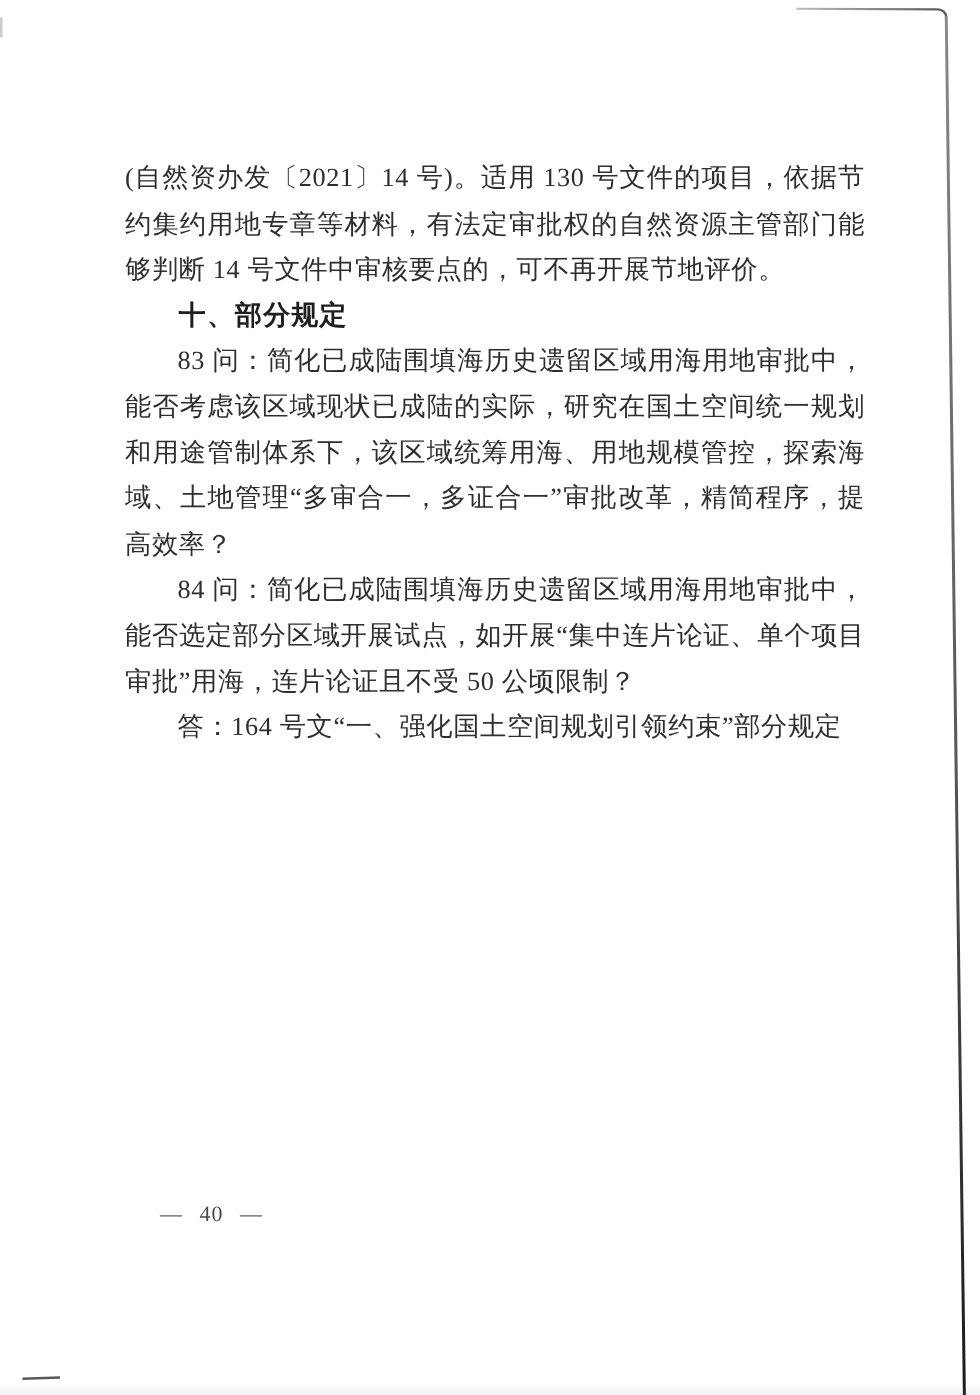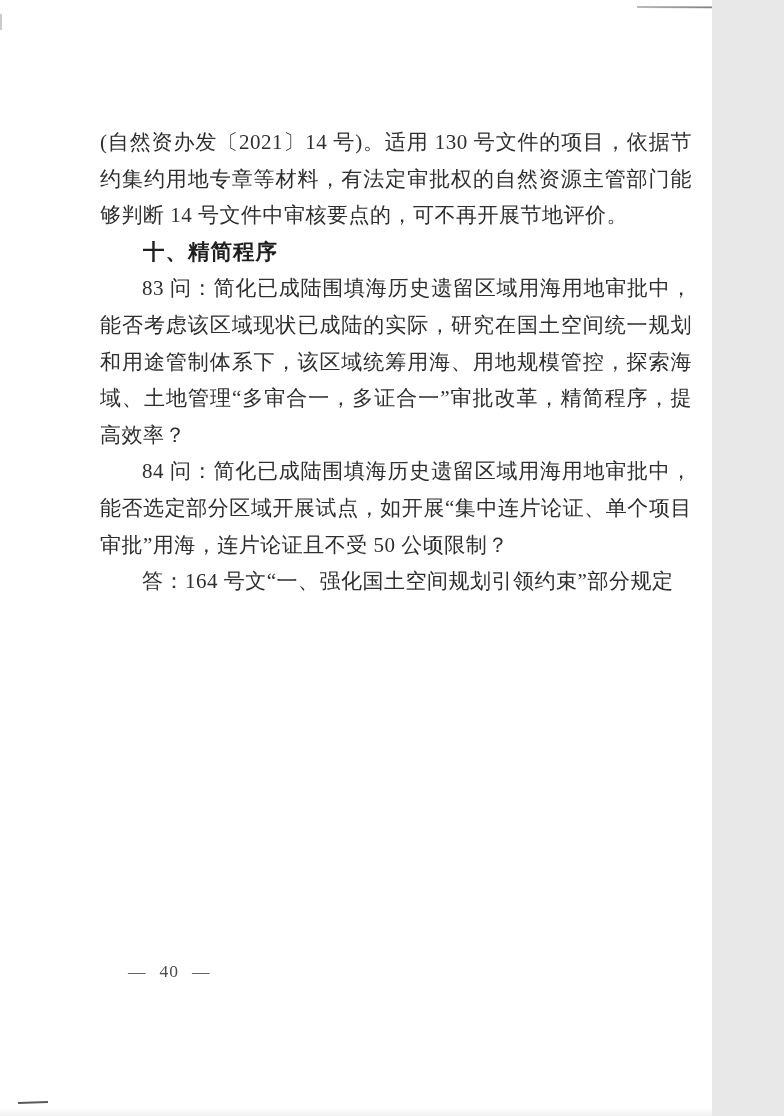--- a/index.html
+++ b/index.html
@@ -2,21 +2,21 @@
 <html><head>
 <meta charset="utf-8">
 <style>
   html, body {
     margin: 0;
     padding: 0;
     background: #e8e8e8;
   }
   .page {
     position: relative;
-    width: 712px;
+    width: 784px;
     height: 1116px;
     background: #ffffff;
     overflow: hidden;
     font-family: "Liberation Serif", "DejaVu Serif", serif;
   }
   
   .page::after {
     content: "";
     position: absolute;
     left: 0; right: 0; bottom: 0;
@@ -85,21 +85,21 @@
       </linearGradient>
     </defs>
     <path d="M637 7 L750 7.5 Q756.5 7.8 757 14" fill="none" stroke="url(#topGrad)" stroke-width="1.8"></path>
     <path d="M757 13 L771.5 1116" fill="none" stroke="url(#edgeGrad)" stroke-width="2.4"></path>
     <path d="M18 1103 L48 1102" fill="none" stroke="#5a5a5a" stroke-width="2.2"></path>
     <path d="M1 14 L1 30" fill="none" stroke="#a0a0a0" stroke-width="2" opacity="0.55"></path>
   </svg>
 
   <div class="content">
     <p class="body-par">(自然资办发〔2021〕14 号)。适用 130 号文件的项目，依据节约集约用地专章等材料，有法定审批权的自然资源主管部门能够判断 14 号文件中审核要点的，可不再开展节地评价。</p>
-    <h2 class="section-heading">十、精简程序</h2>
+    <h2 class="section-heading">十、部分规定</h2>
     <p class="body-par indent">83 问：简化已成陆围填海历史遗留区域用海用地审批中，能否考虑该区域现状已成陆的实际，研究在国土空间统一规划和用途管制体系下，该区域统筹用海、用地规模管控，探索海域、土地管理“多审合一，多证合一”审批改革，精简程序，提高效率？</p>
     <p class="body-par indent">84 问：简化已成陆围填海历史遗留区域用海用地审批中，能否选定部分区域开展试点，如开展“集中连片论证、单个项目审批”用海，连片论证且不受 50 公顷限制？</p>
     <p class="body-par indent">答：164 号文“一、强化国土空间规划引领约束”部分规定</p>
   </div>
 
   <div class="footer">
     <span>—</span>
     <span>40</span>
     <span>—</span>
   </div>

